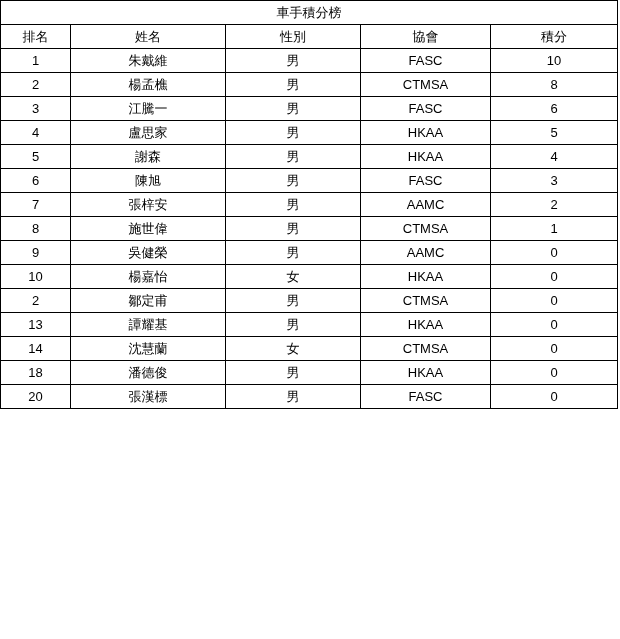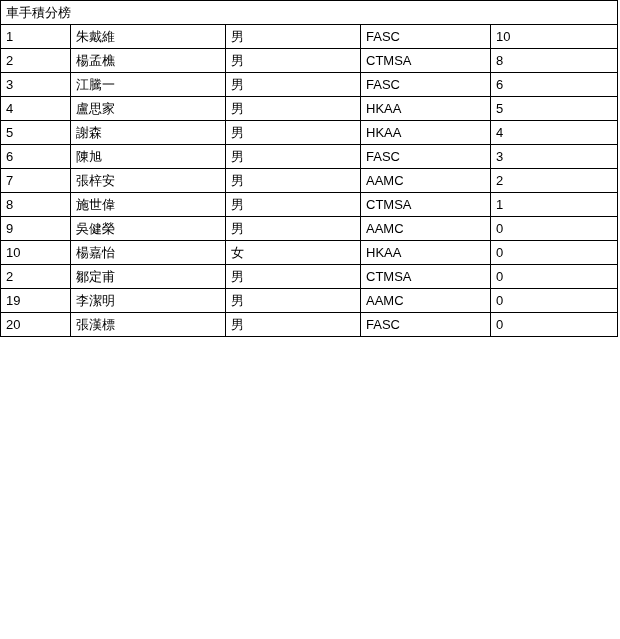--- a/index.html
+++ b/index.html
@@ -12,20 +12,21 @@
     height: 639px;
     font-family: "Liberation Sans", "DejaVu Sans", sans-serif;
     color: #000000;
     overflow: hidden;
   }
   .page {
     width: 520px;
     height: 639px;
     position: relative;
     box-sizing: border-box;
+    text-align: center;
   }
   table.standings {
     border-collapse: collapse;
     table-layout: fixed;
     width: 617px;
     margin: 0;
     border-top: 1px solid #000000;
     border-left: 1px solid #000000;
     border-right: 1px solid #000000;
   }
@@ -66,20 +67,27 @@
     <colgroup>
       <col class="col-rank">
       <col class="col-name">
       <col class="col-sex">
       <col class="col-assoc">
       <col class="col-pts">
     </colgroup>
     <tbody>
       <tr class="title-row">
         <td colspan="5" class="cjk">車手積分榜</td>
+      </tr>
+      <tr>
+        <td class="cjk">排名</td>
+        <td class="cjk">姓名</td>
+        <td class="cjk">性別</td>
+        <td class="cjk">協會</td>
+        <td class="cjk">積分</td>
       </tr>
 
       <tr>
         <td>1</td>
         <td class="cjk">朱戴維</td>
         <td class="cjk">男</td>
         <td>FASC</td>
         <td>10</td>
       </tr>
       <tr>
@@ -146,24 +154,38 @@
         <td>0</td>
       </tr>
       <tr>
         <td>2</td>
         <td class="cjk">鄒定甫</td>
         <td class="cjk">男</td>
         <td>CTMSA</td>
         <td>0</td>
       </tr>
       <tr>
-        <td>19</td>
-        <td class="cjk">李潔明</td>
+        <td>13</td>
+        <td class="cjk">譚耀基</td>
         <td class="cjk">男</td>
-        <td>AAMC</td>
+        <td>HKAA</td>
+        <td>0</td>
+      </tr>
+      <tr>
+        <td>14</td>
+        <td class="cjk">沈慧蘭</td>
+        <td class="cjk">女</td>
+        <td>CTMSA</td>
+        <td>0</td>
+      </tr>
+      <tr>
+        <td>18</td>
+        <td class="cjk">潘德俊</td>
+        <td class="cjk">男</td>
+        <td>HKAA</td>
         <td>0</td>
       </tr>
       <tr>
         <td>20</td>
         <td class="cjk">張漢標</td>
         <td class="cjk">男</td>
         <td>FASC</td>
         <td>0</td>
       </tr>
     </tbody>

